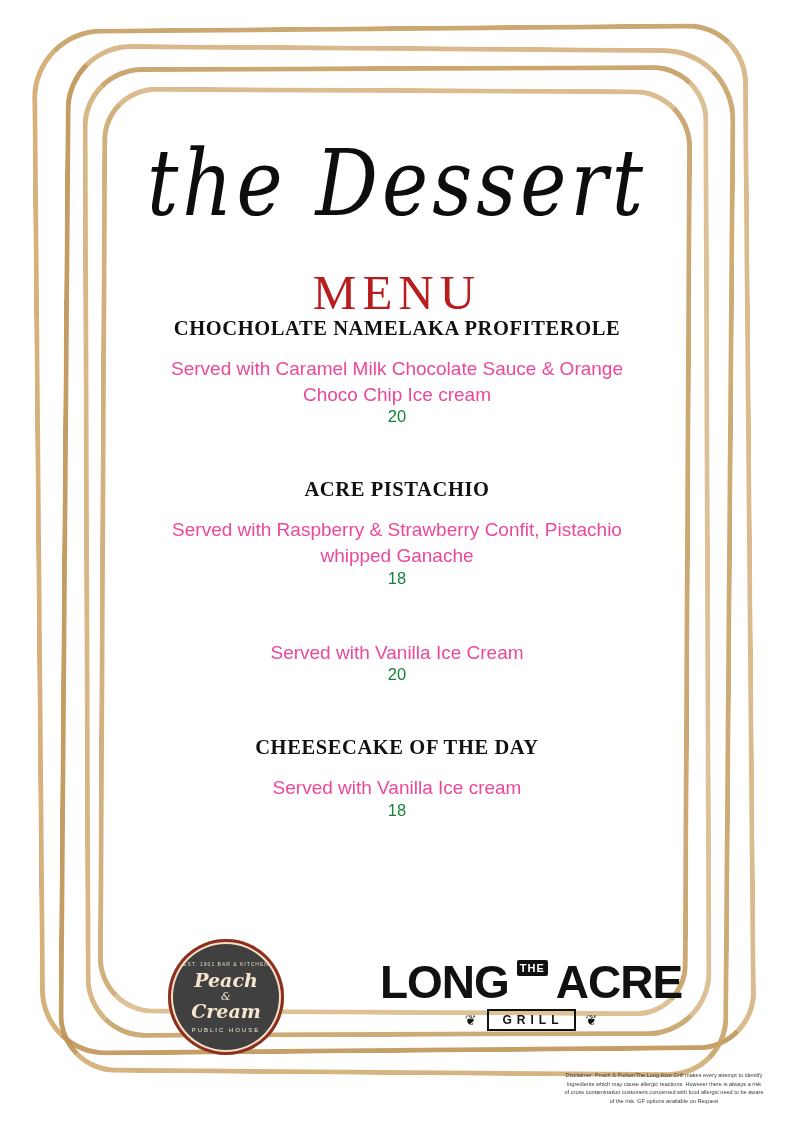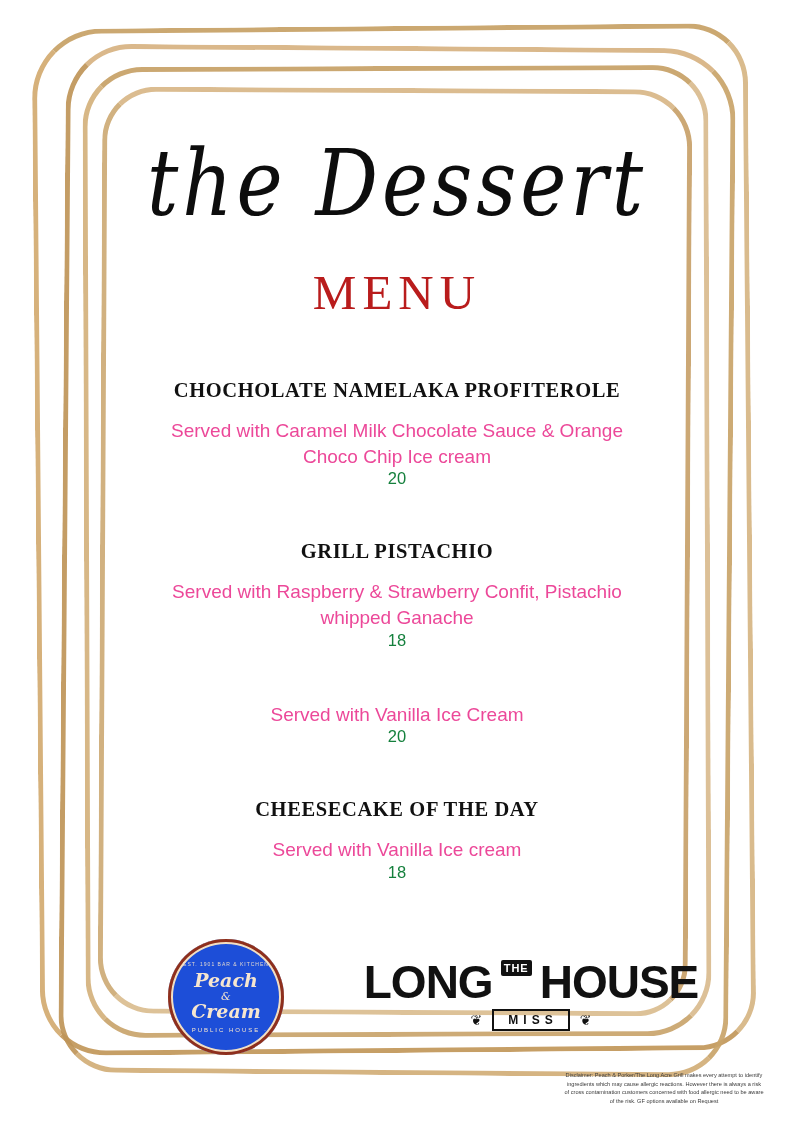--- a/index.html
+++ b/index.html
@@ -76,21 +76,20 @@
     font-family: "Liberation Serif", serif;
     font-weight: 400;
     font-size: 49px;
     letter-spacing: 6px;
     line-height: 1;
     color: #b91c1c;
     margin: 46px 0 0 0;
   }
 
   .items {
-    margin-top: 62px;
   }
 
   .item { margin-bottom: 30px; }
 
   .item-name {
     font-family: "Liberation Serif", serif;
     font-weight: 700;
     font-size: 20.5px;
     letter-spacing: 0.6px;
     color: #111111;
@@ -118,21 +117,21 @@
     position: absolute;
     left: 120px; right: 90px; bottom: 40px;
     height: 160px;
   }
 
   .peach-logo {
     position: absolute;
     left: 48px; bottom: 28px;
     width: 116px; height: 116px;
     border-radius: 50%;
-    background: #1d4ed8;
+    background: #404040;
     color: #f6e6cf;
     display: flex;
     flex-direction: column;
     align-items: center;
     justify-content: center;
     box-shadow: inset 0 0 0 3px #8e2f1d, inset 0 0 0 5px #f2dfc4;
     overflow: hidden;
   }
   .peach-top {
     font-family: "Liberation Sans", sans-serif;
@@ -242,21 +241,21 @@
 
     <div class="item">
       <p class="item-name">CHOCHOLATE NAMELAKA PROFITEROLE</p>
       <p class="item-desc">Served with Caramel Milk Chocolate Sauce &amp; Orange Choco Chip Ice cream</p>
       <p class="item-price">20</p>
     </div>
 
     <div class="gap-lg"></div>
 
     <div class="item">
-      <p class="item-name">GRILL PISTACHIO</p>
+      <p class="item-name">ACRE PISTACHIO</p>
       <p class="item-desc">Served with Raspberry &amp; Strawberry Confit, Pistachio whipped Ganache</p>
       <p class="item-price">18</p>
     </div>
 
     <div class="gap-lg"></div>
 
     <div class="item">
       <p class="item-desc">Served with Vanilla Ice Cream</p>
       <p class="item-price">20</p>
     </div>
@@ -279,24 +278,24 @@
     <div class="peach-main">Peach</div>
     <div class="peach-amp">&amp;</div>
     <div class="peach-main">Cream</div>
     <div class="peach-bottom">· PUBLIC HOUSE ·</div>
   </div>
 
   <div class="longacre-logo">
     <div class="la-row">
       <span class="la-long">LONG</span>
       <span class="la-the">THE</span>
-      <span class="la-acre">HOUSE</span>
+      <span class="la-acre">ACRE</span>
     </div>
     <div class="la-grill">
       <span class="la-swirl">❦</span>
-      <span class="la-grill-box">MISS</span>
+      <span class="la-grill-box">GRILL</span>
       <span class="la-swirl">❦</span>
     </div>
   </div>
 
 </div>
 
 <div class="disclaimer">Disclaimer: Peach &amp; Porker/The Long Acre Grill makes every attempt to identify ingredients which may cause allergic reactions. However there is always a risk of cross contamination customers concerned with food allergic need to be aware of the risk. GF options available on Request</div>
 
 </body></html>

